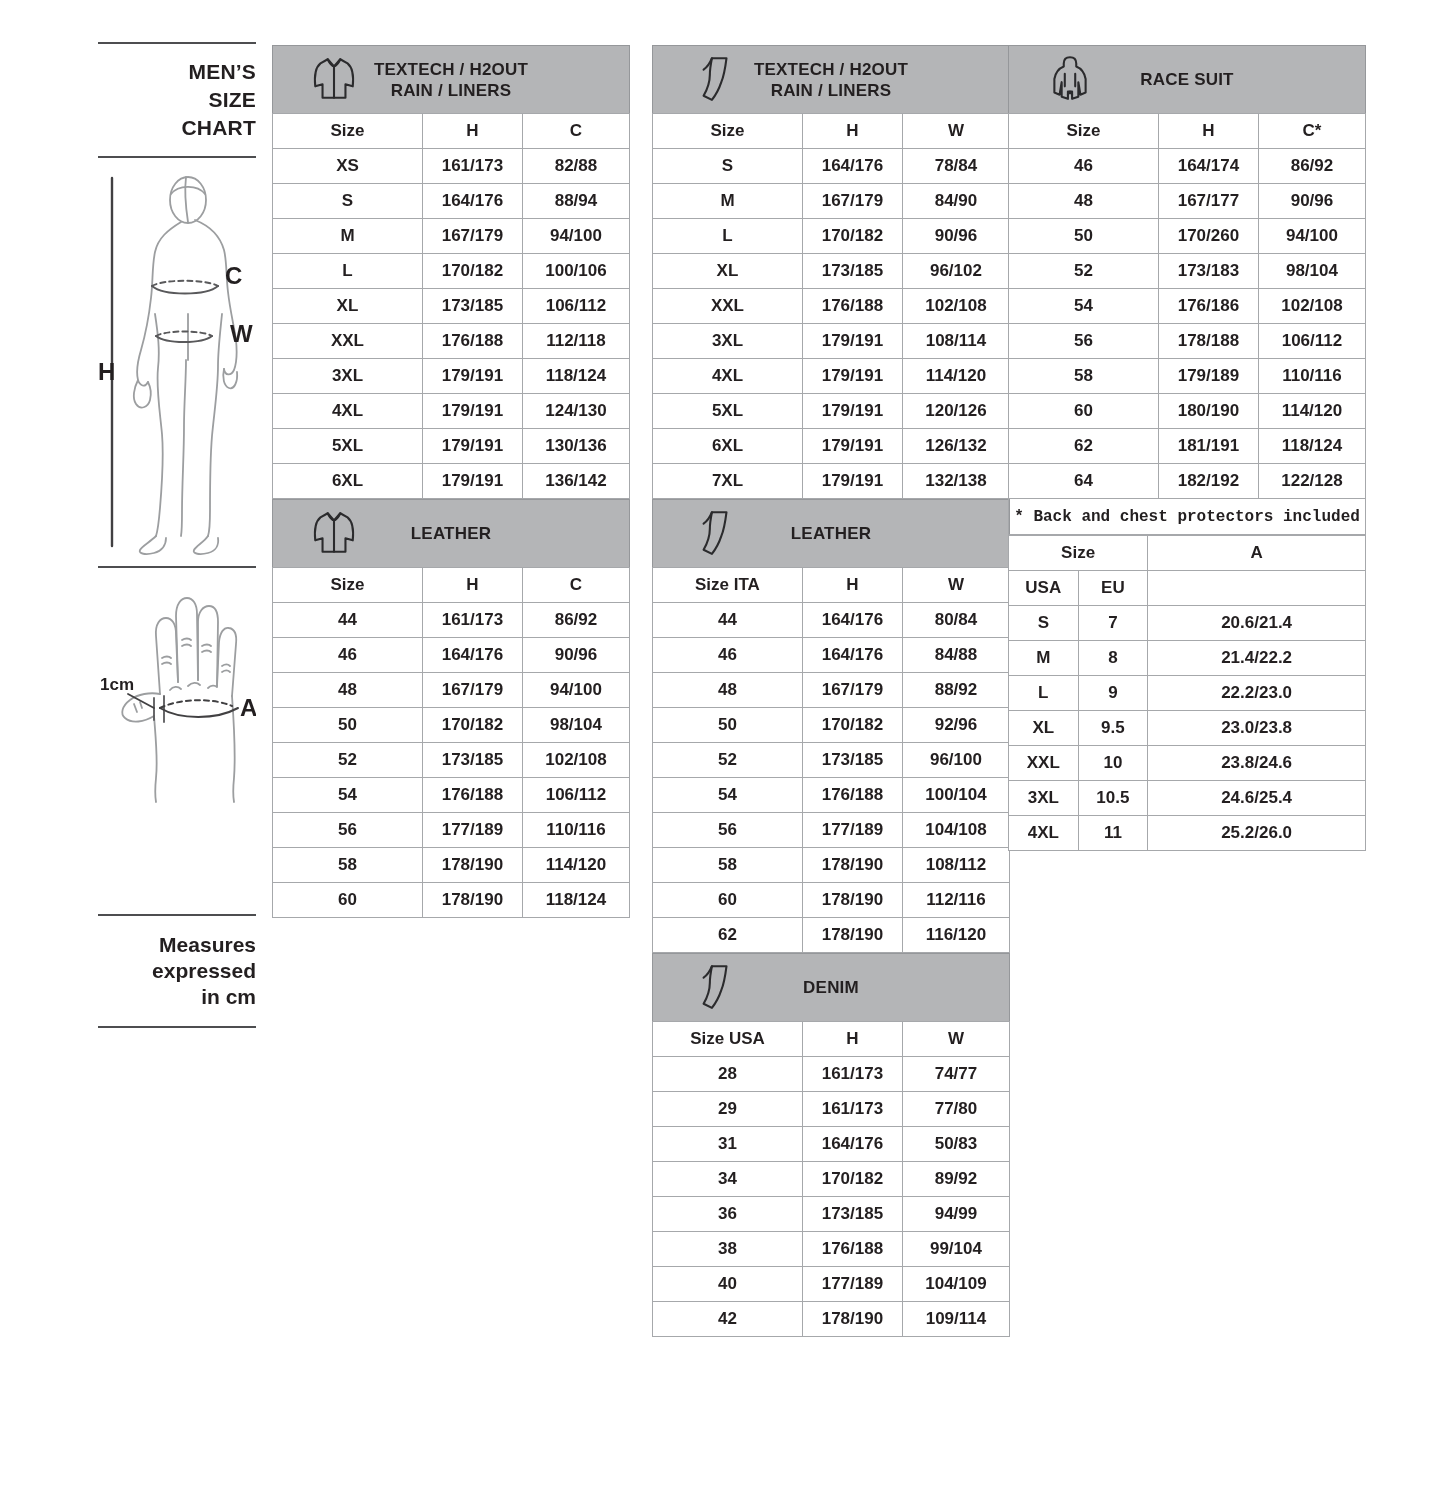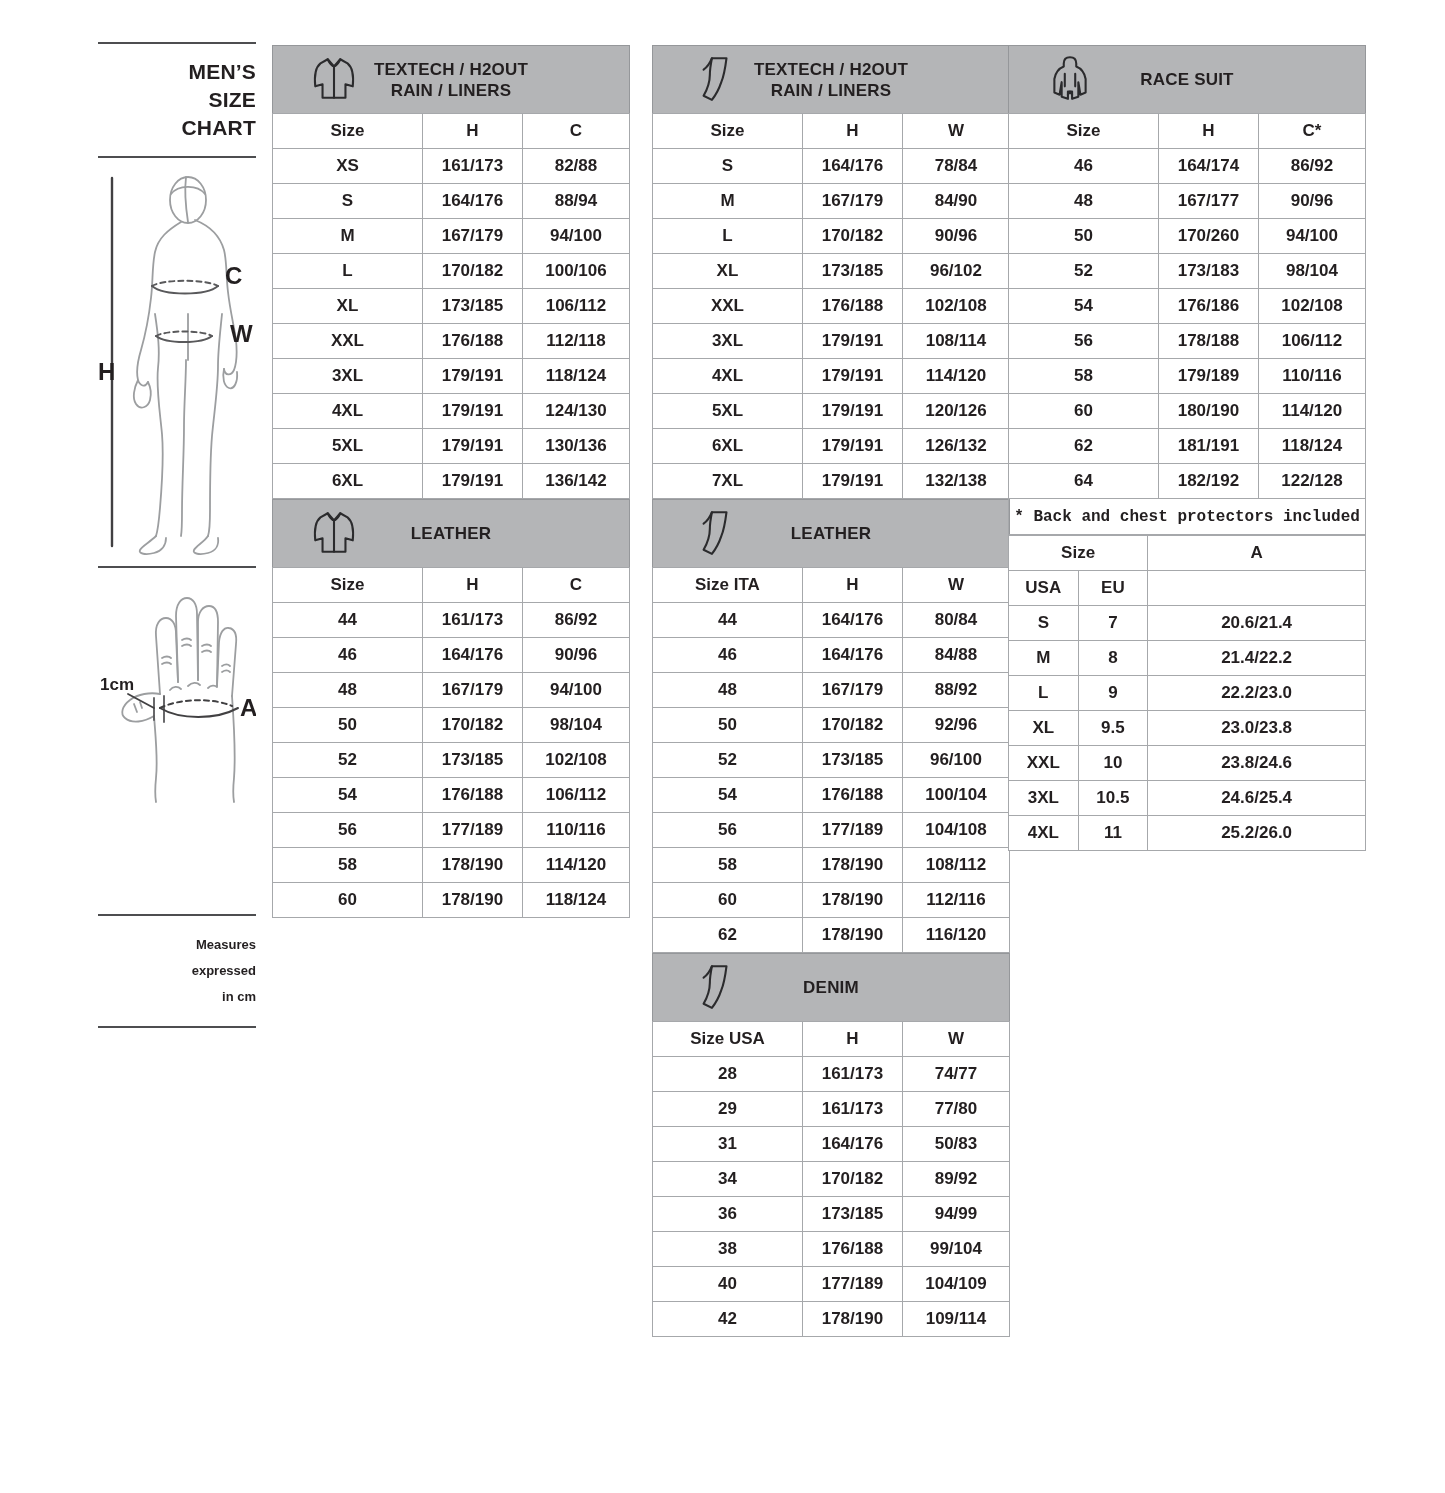--- a/index.html
+++ b/index.html
@@ -5,21 +5,21 @@
   * { margin:0; padding:0; box-sizing:border-box; }
   html,body { background:#ffffff; }
   body {
     width:1445px; height:1493px; position:relative;
     font-family:"Liberation Sans", sans-serif; font-weight:bold; color:#231f20;
   }
   .sidebar { position:absolute; left:98px; top:42px; width:158px; text-align:right; }
   .rule { border:none; border-top:2px solid #4d4e50; margin:0; width:100%; }
   .side-title { margin:14px 0; font-size:21px; line-height:28px; letter-spacing:.2px; }
   .fig-wrap { margin:6px 0; }
-  .measures { margin:16px 0; font-size:13px; line-height:26px; }
+  .measures { margin:16px 0; font-size:21px; line-height:26px; }
 
   .col { position:absolute; top:45px; width:358px; }
   #col-jackets { left:272px; }
   #col-pants   { left:652px; }
   #col-right   { left:976px;margin-left:32px; }
 
   .band {
     height:68px; background:#b4b5b7; border:1px solid #95979a; border-bottom:none;
     position:relative; display:flex; align-items:center; justify-content:center;
     text-align:center;

